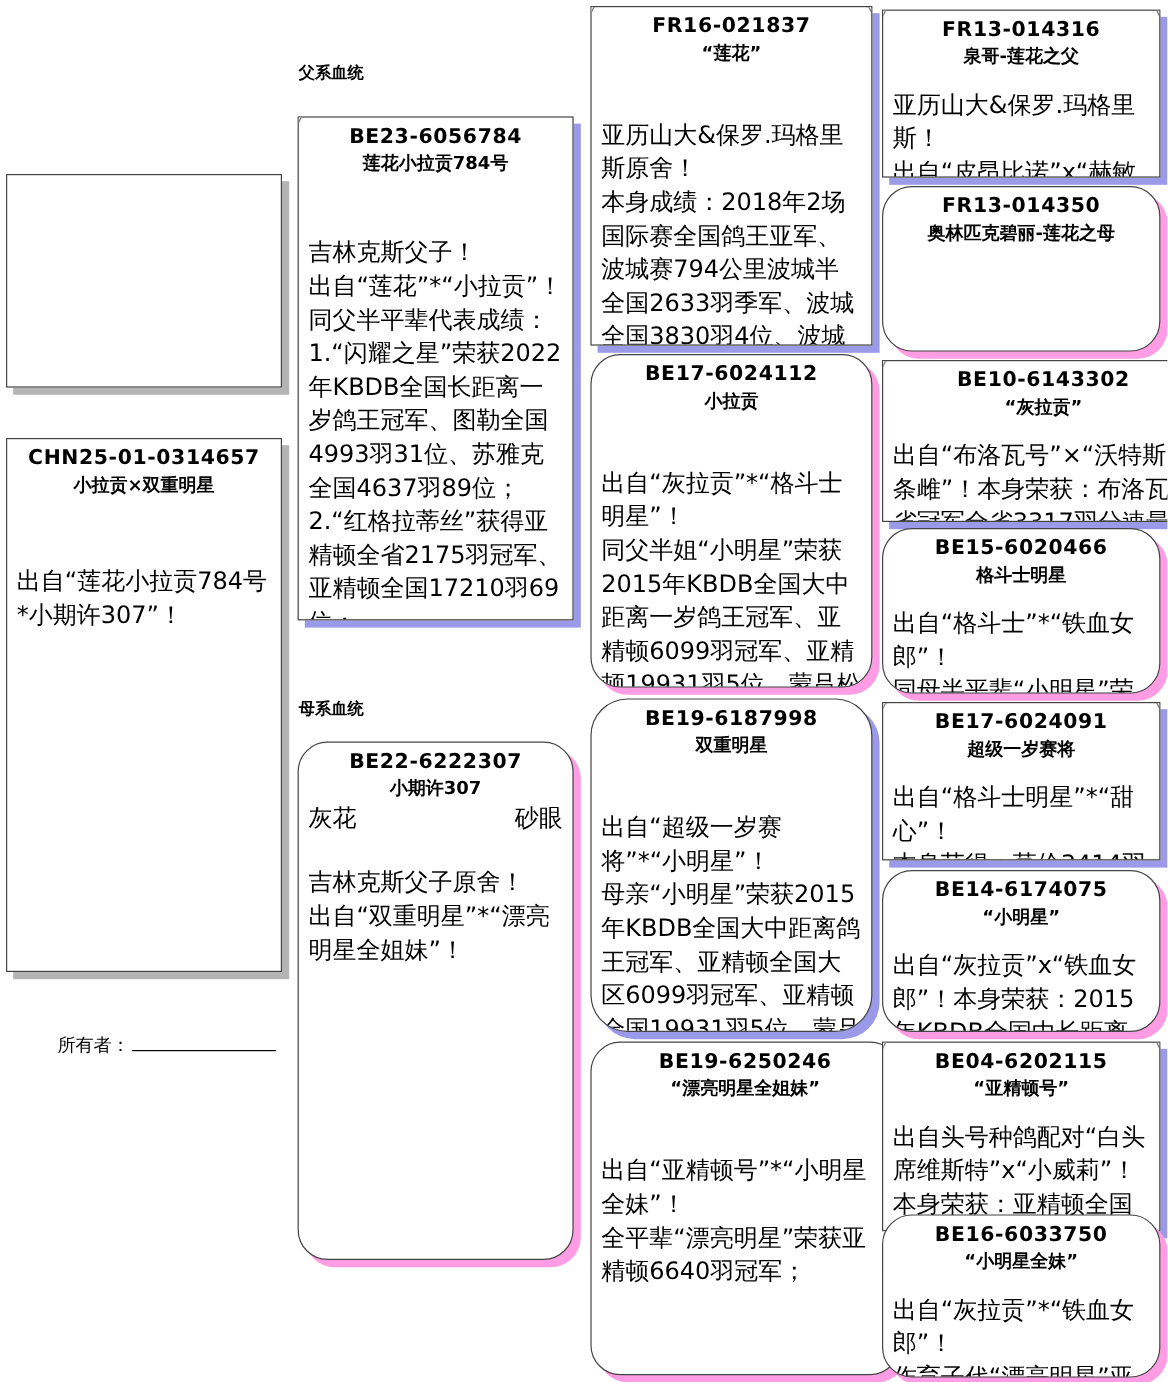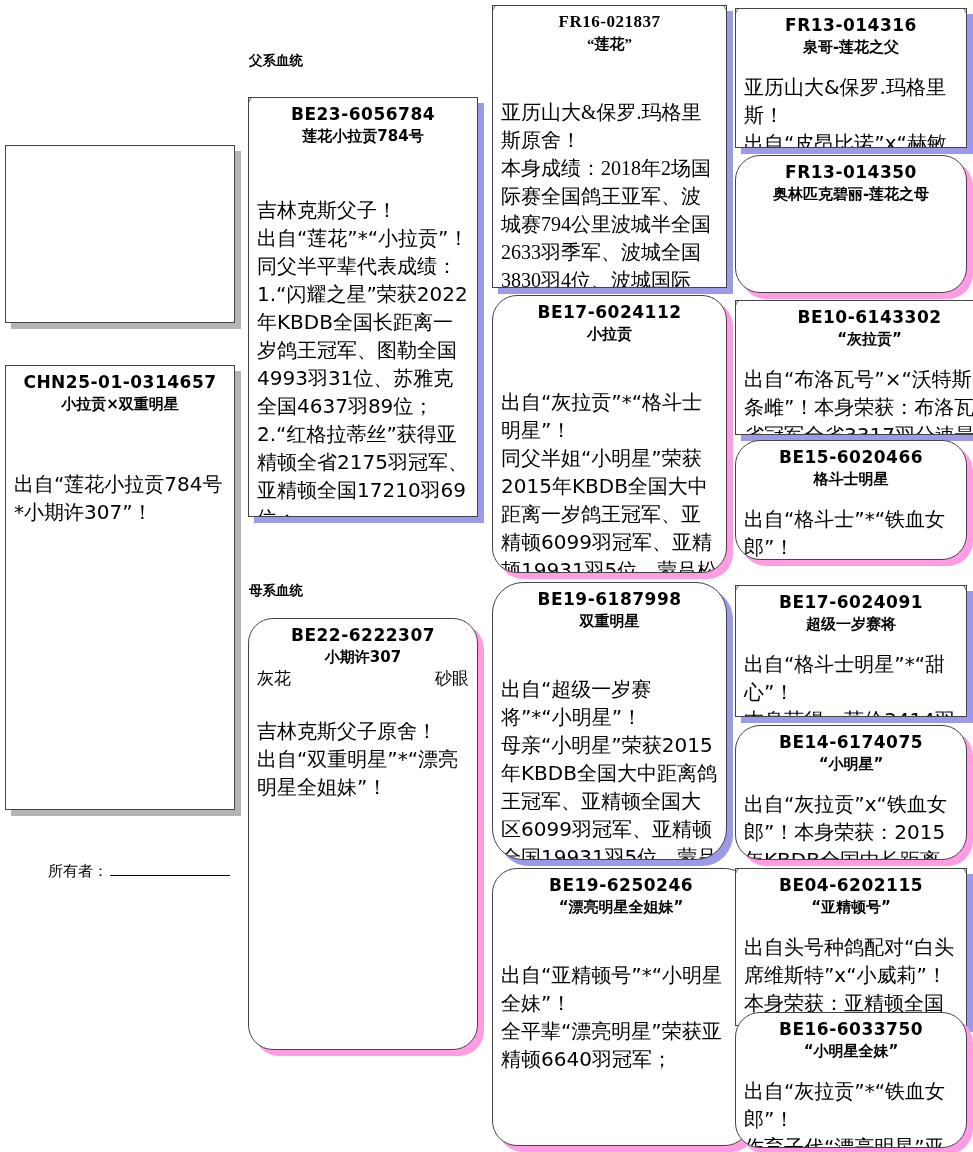--- a/index.html
+++ b/index.html
@@ -18,21 +18,21 @@
   .ring { font-weight:bold; font-size:17px; text-align:center; line-height:1.35; letter-spacing:.5px; }
   .name { font-weight:bold; font-size:15px; text-align:center; line-height:1.35; }
   .body { font-size:20px; line-height:1.4; white-space:pre-line; text-align:left; }
 
   .subject-box .body { margin-top:56px; }
   .g2 .body { margin-top:50px; }
   .g2m .body { margin-top:26px; }
   .g3 .body { margin-top:44px; }
   .g4 .body { margin-top:16px; }
 
-  .eye-row { display:flex; justify-content:space-between; font-size:17px; line-height:1.4; margin-top:0;text-align:right; }
+  .eye-row { display:flex; justify-content:space-between; font-size:20px; line-height:1.4; margin-top:0;text-align:right; }
 
   .blood-label { position:absolute; font-weight:bold; font-size:13.5px; }
 
   .owner-line { position:absolute; font-size:15px; }
   .owner-blank { display:inline-block; width:120px; border-bottom:1.5px solid #000; height:14px; margin-left:2px; }
 
   .pin { position:absolute; width:17px; height:17px; z-index:5; }
   .pin svg { width:100%; height:100%; }
   .pin-tl { left:-10px; top:-8px; }
   .pin-tr { right:-10px; top:-8px; transform:scaleX(-1); }
@@ -81,21 +81,21 @@
     <div class="ring">BE22-6222307</div>
     <div class="name">小期许307</div>
     <div class="eye-row">
       <span>灰花</span>
       <span>砂眼</span>
     </div>
     <div class="body">吉林克斯父子原舍！
 出自“双重明星”*“漂亮明星全姐妹”！</div>
   </div>
 
-  <div class="box shadow-m g3" style="left:492px;top:5px;width:235px;height:283px;font-family:Liberation Serif, serif;">
+  <div class="box shadow-m g3" style="left:492px;top:5px;width:235px;height:283px;">
     <span class="pin pin-tl"><svg viewBox="0 0 24 24">
           <path d="M14 3l7 7-4.2 1.2-2.8 5.8-7-7 5.8-2.8z" fill="#f2f2f2" stroke="#777" stroke-width="1.4"></path>
           <line x1="8.5" y1="15.5" x2="3" y2="21" stroke="#777" stroke-width="1.6"></line>
         </svg></span>
     <span class="pin pin-tr"><svg viewBox="0 0 24 24">
           <path d="M14 3l7 7-4.2 1.2-2.8 5.8-7-7 5.8-2.8z" fill="#f2f2f2" stroke="#777" stroke-width="1.4"></path>
           <line x1="8.5" y1="15.5" x2="3" y2="21" stroke="#777" stroke-width="1.6"></line>
         </svg></span>
     <div class="ring">FR16-021837</div>
     <div class="name">“莲花”</div>
@@ -175,21 +175,21 @@
   <div class="box shadow-m g4" style="left:735px;top:300px;width:269px;height:135px;">
     <span class="pin pin-tl"><svg viewBox="0 0 24 24">
           <path d="M14 3l7 7-4.2 1.2-2.8 5.8-7-7 5.8-2.8z" fill="#f2f2f2" stroke="#777" stroke-width="1.4"></path>
           <line x1="8.5" y1="15.5" x2="3" y2="21" stroke="#777" stroke-width="1.6"></line>
         </svg></span>
     <div class="ring">BE10-6143302</div>
     <div class="name">“灰拉贡”</div>
     <div class="body">出自“布洛瓦号”×“沃特斯白条雌”！本身荣获：布洛瓦联省冠军全省3317羽分速最高、蒙吕</div>
   </div>
 
-  <div class="box shadow-f g4" style="left:735px;top:440px;width:232px;height:120px;">
+  <div class="box shadow-f g4" style="left:735px;top:440px;width:232px;height:138px;">
     <span class="pin pin-tl"><svg viewBox="0 0 24 24">
           <path d="M14 3l7 7-4.2 1.2-2.8 5.8-7-7 5.8-2.8z" fill="#f2f2f2" stroke="#777" stroke-width="1.4"></path>
           <line x1="8.5" y1="15.5" x2="3" y2="21" stroke="#777" stroke-width="1.6"></line>
         </svg></span>
     <div class="ring">BE15-6020466</div>
     <div class="name">格斗士明星</div>
     <div class="body">出自“格斗士”*“铁血女郎”！
 同母半平辈“小明星”荣获：
 2015年KBDB全国大中距离一</div>
   </div>

